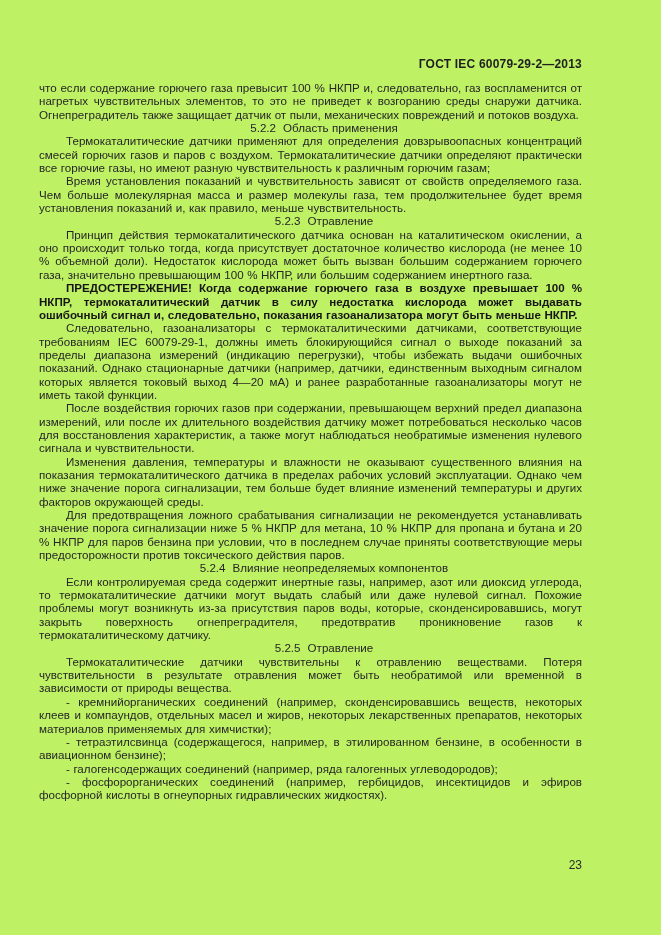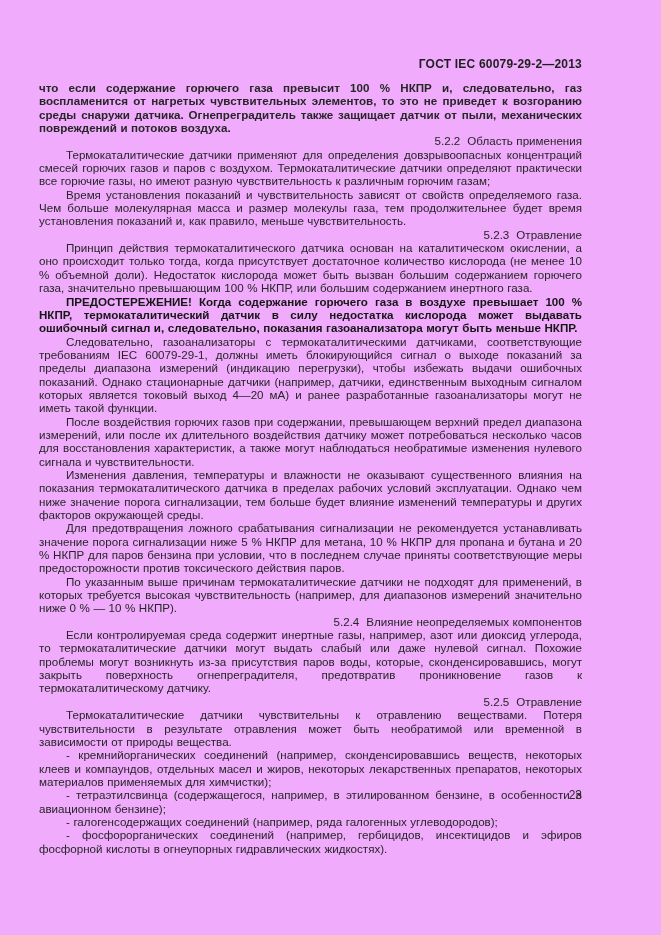--- a/index.html
+++ b/index.html
@@ -4,21 +4,21 @@
 <style>
   html, body {
     margin: 0;
     padding: 0;
     background: #ffffff;
   }
   .page {
     position: relative;
     width: 661px;
     height: 935px;
-    background: #f0abfc;
+    background: #bef264;
     font-family: "Liberation Sans", sans-serif;
     color: #262626;
     overflow: hidden;
   }
   .doc-header {
     position: absolute;
     top: 57px;
     left: 39px;
     width: 543px;
     text-align: right;
@@ -37,33 +37,32 @@
     text-align: justify;
   }
   .content p {
     margin: 0;
     padding: 0;
     text-indent: 27px;
     word-spacing: 0.3px;
   }
   .content p.continuation {
     text-indent: 0;
-    font-weight: bold;
   }
   .content p.heading {
-    text-align: right;
+    text-align: center;
     white-space: pre-wrap;
   }
   .content p.bold {
     font-weight: bold;
     color: #161616;
   }
   .page-number {
     position: absolute;
-    top: 788px;
+    top: 858px;
     left: 39px;
     width: 543px;
     text-align: right;
     font-size: 12px;
     color: #2b2b2b;
   }
 </style>
 </head>
 <body>
 
@@ -75,21 +74,20 @@
       <p class="heading">5.2.2  Область применения</p>
       <p class="normal">Термокаталитические датчики применяют для определения довзрывоопасных концентраций смесей горючих газов и паров с воздухом. Термокаталитические датчики определяют практически все горючие газы, но имеют разную чувствительность к различным горючим газам;</p>
       <p class="normal">Время установления показаний и чувствительность зависят от свойств определяемого газа. Чем больше молекулярная масса и размер молекулы газа, тем продолжительнее будет время установления показаний и, как правило, меньше чувствительность.</p>
       <p class="heading">5.2.3  Отравление</p>
       <p class="normal">Принцип действия термокаталитического датчика основан на каталитическом окислении, а оно происходит только тогда, когда присутствует достаточное количество кислорода (не менее 10 % объемной доли). Недостаток кислорода может быть вызван большим содержанием горючего газа, значительно превышающим 100 % НКПР, или большим содержанием инертного газа.</p>
       <p class="bold">ПРЕДОСТЕРЕЖЕНИЕ! Когда содержание горючего газа в воздухе превышает 100 % НКПР, термокаталитический датчик в силу недостатка кислорода может выдавать ошибочный сигнал и, следовательно, показания газоанализатора могут быть меньше НКПР.</p>
       <p class="normal">Следовательно, газоанализаторы с термокаталитическими датчиками, соответствующие требованиям IEC 60079-29-1, должны иметь блокирующийся сигнал о выходе показаний за пределы диапазона измерений (индикацию перегрузки), чтобы избежать выдачи ошибочных показаний. Однако стационарные датчики (например, датчики, единственным выходным сигналом которых является токовый выход 4—20 мА) и ранее разработанные газоанализаторы могут не иметь такой функции.</p>
       <p class="normal">После воздействия горючих газов при содержании, превышающем верхний предел диапазона измерений, или после их длительного воздействия датчику может потребоваться несколько часов для восстановления характеристик, а также могут наблюдаться необратимые изменения нулевого сигнала и чувствительности.</p>
       <p class="normal">Изменения давления, температуры и влажности не оказывают существенного влияния на показания термокаталитического датчика в пределах рабочих условий эксплуатации. Однако чем ниже значение порога сигнализации, тем больше будет влияние изменений температуры и других факторов окружающей среды.</p>
       <p class="normal">Для предотвращения ложного срабатывания сигнализации не рекомендуется устанавливать значение порога сигнализации ниже 5 % НКПР для метана, 10 % НКПР для пропана и бутана и 20 % НКПР для паров бензина при условии, что в последнем случае приняты соответствующие меры предосторожности против токсического действия паров.</p>
-      <p class="normal">По указанным выше причинам термокаталитические датчики не подходят для применений, в которых требуется высокая чувствительность (например, для диапазонов измерений значительно ниже 0 % — 10 % НКПР).</p>
       <p class="heading">5.2.4  Влияние неопределяемых компонентов</p>
       <p class="normal">Если контролируемая среда содержит инертные газы, например, азот или диоксид углерода, то термокаталитические датчики могут выдать слабый или даже нулевой сигнал. Похожие проблемы могут возникнуть из-за присутствия паров воды, которые, сконденсировавшись, могут закрыть поверхность огнепреградителя, предотвратив проникновение газов к термокаталитическому датчику.</p>
       <p class="heading">5.2.5  Отравление</p>
       <p class="normal">Термокаталитические датчики чувствительны к отравлению веществами. Потеря чувствительности в результате отравления может быть необратимой или временной в зависимости от природы вещества.</p>
       <p class="normal">- кремнийорганических соединений (например, сконденсировавшись веществ, некоторых клеев и компаундов, отдельных масел и жиров, некоторых лекарственных препаратов, некоторых материалов применяемых для химчистки);</p>
       <p class="normal">- тетраэтилсвинца (содержащегося, например, в этилированном бензине, в особенности в авиационном бензине);</p>
       <p class="normal">- галогенсодержащих соединений (например, ряда галогенных углеводородов);</p>
       <p class="normal">- фосфорорганических соединений (например, гербицидов, инсектицидов и эфиров фосфорной кислоты в огнеупорных гидравлических жидкостях).</p>
     </div>
 

